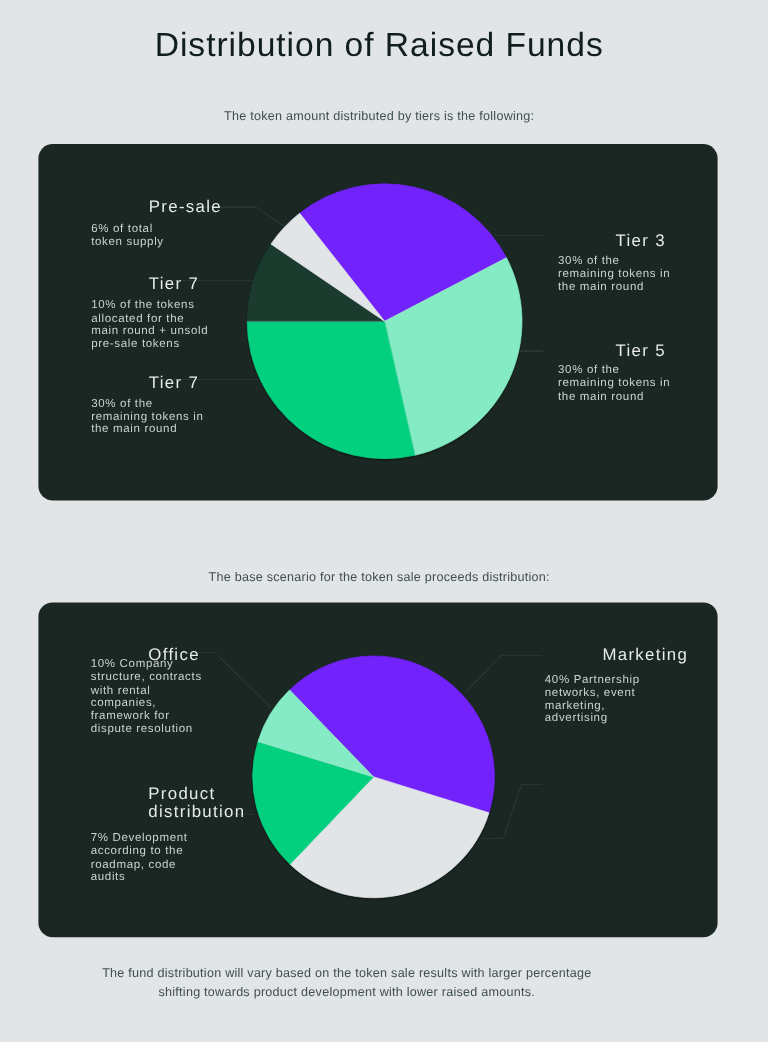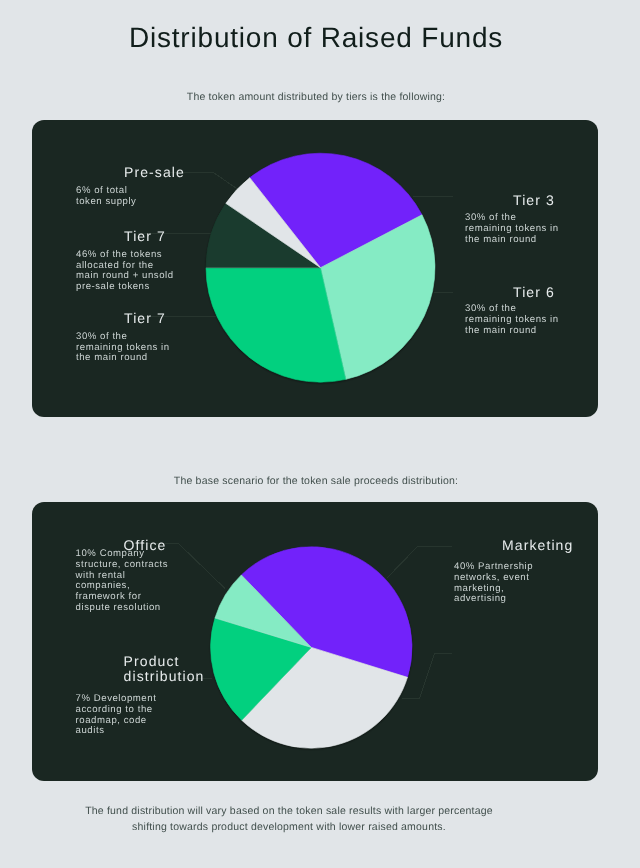--- a/index.html
+++ b/index.html
@@ -115,39 +115,39 @@
       </g>
   </svg>
 
   <div class="lbl" style="left:76px;top:164.9px;width:132px">
     <div class="h">Pre-sale</div>
     <div class="b" style="top:21.0px">6% of total
 token supply</div>
   </div>
   <div class="lbl" style="left:76px;top:229.2px;width:142px">
     <div class="h">Tier 7</div>
-    <div class="b" style="top:20.9px">46% of the tokens
+    <div class="b" style="top:20.9px">10% of the tokens
 allocated for the
 main round + unsold
 pre-sale tokens</div>
   </div>
   <div class="lbl" style="left:76px;top:311.3px;width:132px">
     <div class="h">Tier 7</div>
     <div class="b" style="top:20.5px">30% of the
 remaining tokens in
 the main round</div>
   </div>
   <div class="lbl" style="left:465px;top:193.3px;width:130px">
     <div class="h">Tier 3</div>
     <div class="b" style="top:20.1px">30% of the
 remaining tokens in
 the main round</div>
   </div>
   <div class="lbl" style="left:465px;top:285.1px;width:130px">
-    <div class="h">Tier 6</div>
+    <div class="h">Tier 5</div>
     <div class="b" style="top:19.2px">30% of the
 remaining tokens in
 the main round</div>
   </div>
 
   <div class="lbl" style="left:75.6px;top:538.3px;width:136px">
     <div class="h">Office</div>
     <div class="b" style="top:11px">10% Company
 structure, contracts
 with rental

